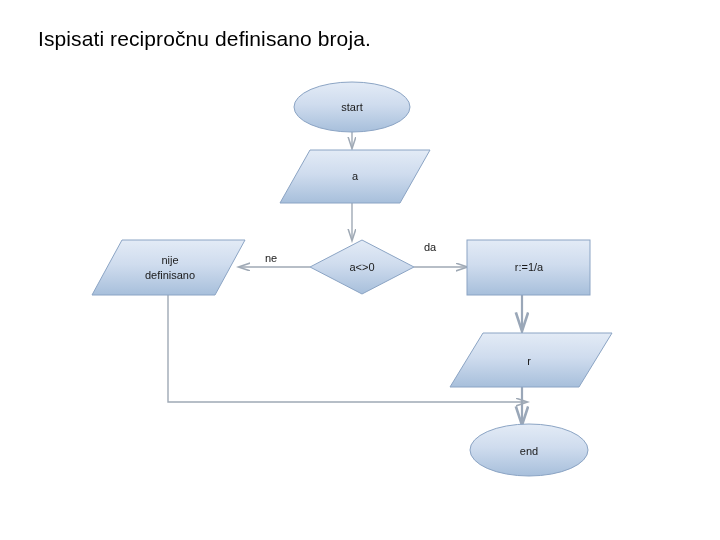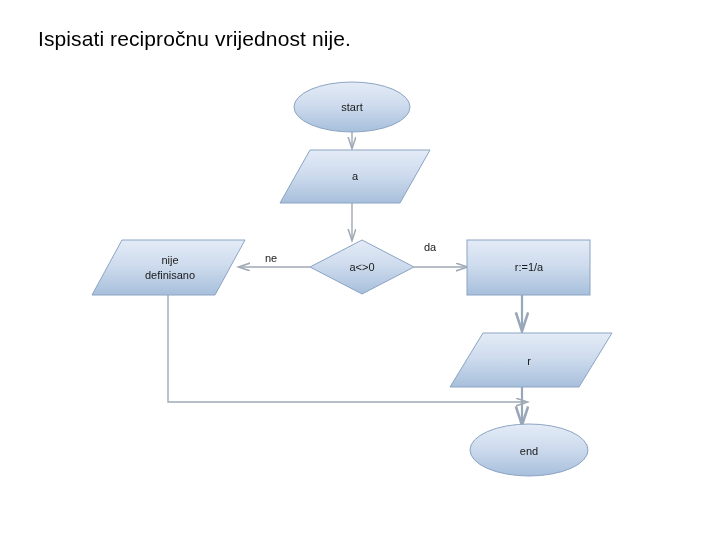--- a/index.html
+++ b/index.html
@@ -77,21 +77,21 @@
     stroke: #9aa7b8;
     stroke-width: 2.2;
     fill: none;
   }
 </style>
 </head>
 <body>
 
 <div id="slide">
 
-  <div id="title">Ispisati recipročnu vrijednost nije.</div>
+  <div id="title">Ispisati recipročnu definisano broja.</div>
 
   <div id="chart-area">
     <svg class="flow" viewBox="0 0 720 540">
       <defs>
         <linearGradient id="shapeGrad" x1="0" y1="0" x2="0" y2="1">
           <stop offset="0%" stop-color="#e3ebf6"></stop>
           <stop offset="45%" stop-color="#cfdcee"></stop>
           <stop offset="100%" stop-color="#a7bfdb"></stop>
         </linearGradient>
         <marker id="arrowThin" markerWidth="10" markerHeight="10" refX="8" refY="3.2" orient="auto" markerUnits="strokeWidth">

